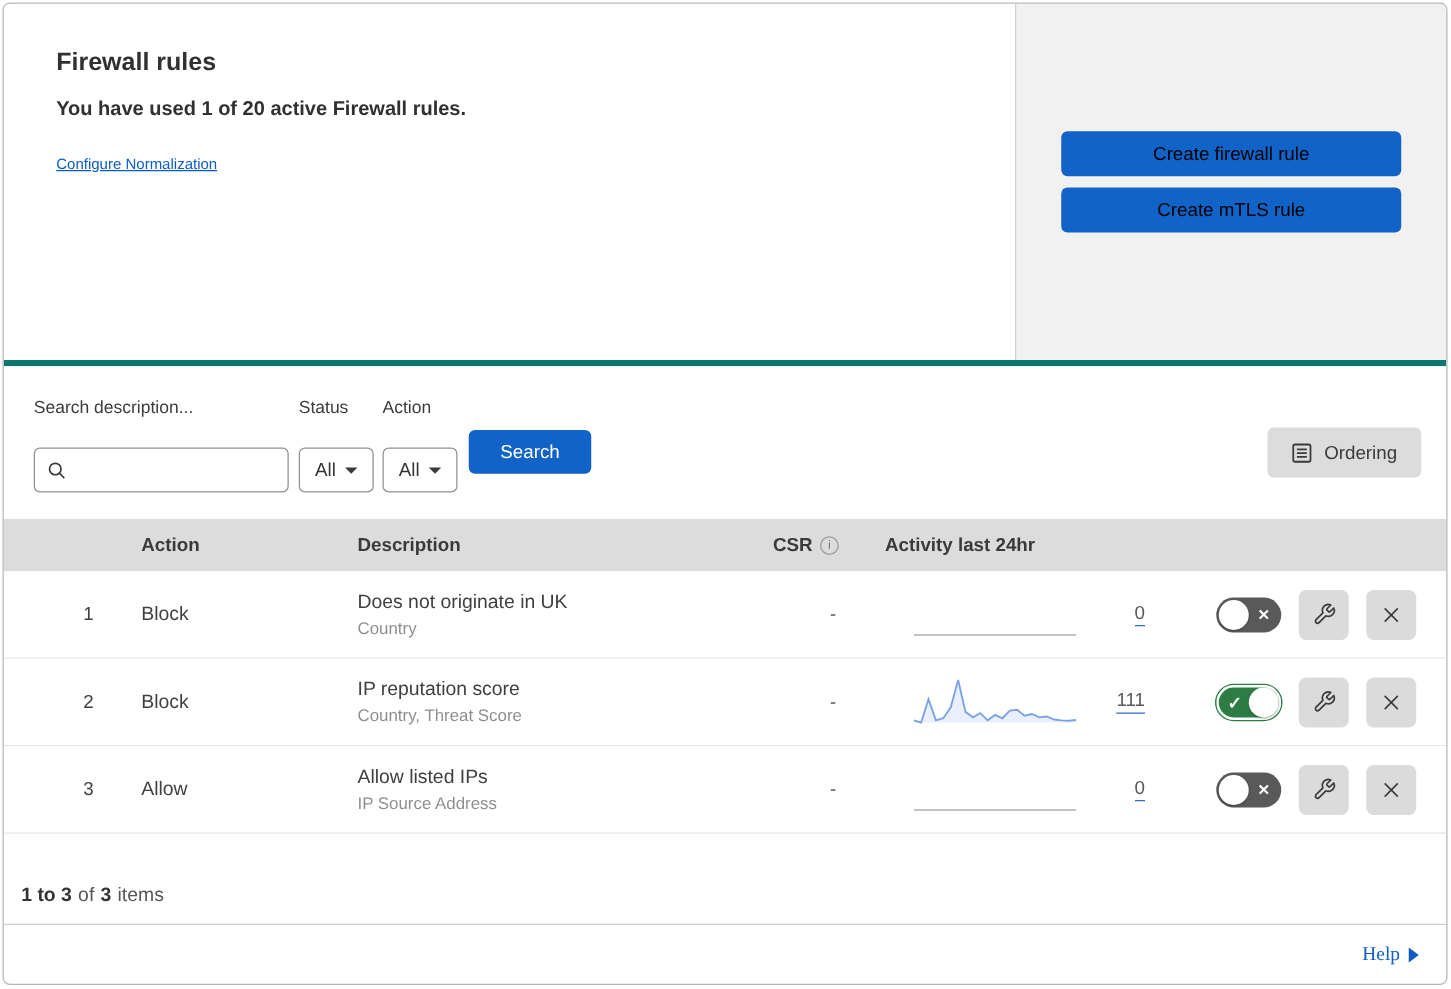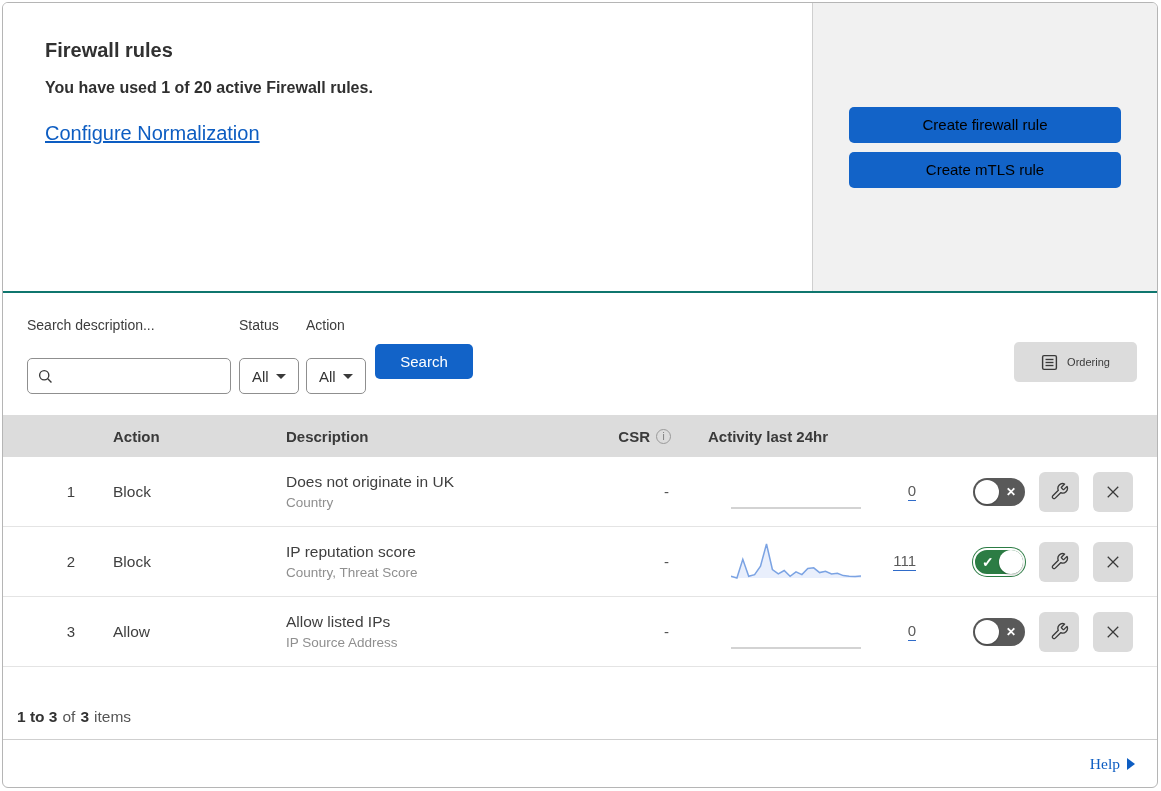--- a/index.html
+++ b/index.html
@@ -2,28 +2,28 @@
 <html style="--primary_blue: #1263c8; --link_blue: #0d5dc2; --toggle_on_green: #2c7c44; --toggle_off_gray: #595959; --table_header_gray: #dcdcdc; --panel_gray: #f1f1f1; --control_gray: #dbdbdb; --sparkline_blue: #7ba3e3; --sparkline_fill: #e9effc; --sparkline_empty: #c4c4c4;"><head>
 <meta charset="utf-8">
 <style>
   html,body{margin:0;padding:0;background:#fff;width:1161px;height:791px;overflow:hidden;
     font-family:"Liberation Sans", sans-serif;}
   *{box-sizing:border-box;}
   .page{position:absolute;left:2px;top:2px;width:1156px;height:786px;border:1px solid #b5b5b5;
     border-radius:6px;background:#fff;overflow:hidden;display:flex;flex-direction:column;}
 
   
-  .top-section{display:flex;height:290px;flex:none;border-bottom:2px solid #0f766e;}
+  .top-section{display:flex;height:290px;flex:none;border-bottom:5px solid #0f766e;}
   .intro{flex:1;padding:36px 44px 0 42px;background:#fff;}
   .intro h1{font-size:20px;font-weight:600;color:#313131;margin:0 0 17px;}
   .desc{font-size:16px;color:#4d4d4d;line-height:26px;max-width:712px;margin:0 0 27px;}
   .usage{font-size:16px;font-weight:700;color:#303030;margin:0 0 25px;}
   .norm{font-size:16px;color:#4d4d4d;margin:0 0 7px;}
   .norm b{color:#303030;}
-  .link{font-size:20px;color:var(--link_blue,#0d5dc2);text-decoration:underline;cursor:pointer;}
+  .link{font-size:12px;color:var(--link_blue,#0d5dc2);text-decoration:underline;cursor:pointer;}
   .cta-panel{width:345px;flex:none;background:var(--panel_gray,#f1f1f1);border-left:1px solid #cfcfcf;
     display:flex;flex-direction:column;align-items:center;justify-content:center;gap:9px;}
   .btn-primary{width:272px;height:36px;background:var(--primary_blue,#1263c8);color:#000000;border:none;
     border-radius:5px;font-size:15px;font-family:inherit;cursor:pointer;}
 
   
   .filter-section{position:relative;height:122px;flex:none;background:#fff;}
   .f-label{display:block;font-size:14px;color:#3c3c3c;margin-bottom:25px;}
   .search-group{position:absolute;left:24px;top:24px;}
   .search-box{width:204px;height:36px;border:1px solid #8f8f8f;border-radius:5px;display:flex;
@@ -32,21 +32,21 @@
   .dd-group{position:absolute;top:24px;}
   .dd-status{left:236px;} .dd-action{left:303px;}
   .dd-box{height:36px;border:1px solid #8f8f8f;border-radius:5px;display:flex;align-items:center;
     gap:7px;padding:0 12px;font-size:15px;color:#333;background:#fff;cursor:pointer;}
   .caret{width:0;height:0;border-left:5px solid transparent;border-right:5px solid transparent;
     border-top:5px solid #3a3a3a;}
   .search-btn{position:absolute;left:372px;top:51px;width:98px;height:35px;background:var(--primary_blue,#1263c8);
     color:#fff;border:none;border-radius:5px;font-size:15px;font-family:inherit;cursor:pointer;}
   .ordering-btn{position:absolute;right:20px;top:49px;width:123px;height:40px;background:var(--table_header_gray,#dcdcdc);
     border:none;border-radius:5px;display:flex;align-items:center;justify-content:center;gap:9px;
-    font-size:11px;color:#3a3a3a;font-family:inherit;cursor:pointer;text-align:right;}
+    font-size:15px;color:#3a3a3a;font-family:inherit;cursor:pointer;text-align:right;}
 
   
   .grid-cols{display:grid;grid-template-columns:100px 173px 320px 100px 232px 1fr;align-items:center;}
   .table-head{height:42px;background:var(--table_header_gray,#dcdcdc);font-size:15px;font-weight:600;
     color:#3a3a3a;flex:none;}
   .th-action,.th-desc{padding-left:10px;}
   .th-csr{text-align:right;padding-right:25px;display:flex;justify-content:flex-end;align-items:center;gap:6px;}
   .th-activity{padding-left:12px;}
   .info-icon{width:15px;height:15px;border:1px solid #9a9a9a;border-radius:50%;color:#787878;
     font-size:10px;line-height:13px;text-align:center;display:inline-block;font-weight:400;}

